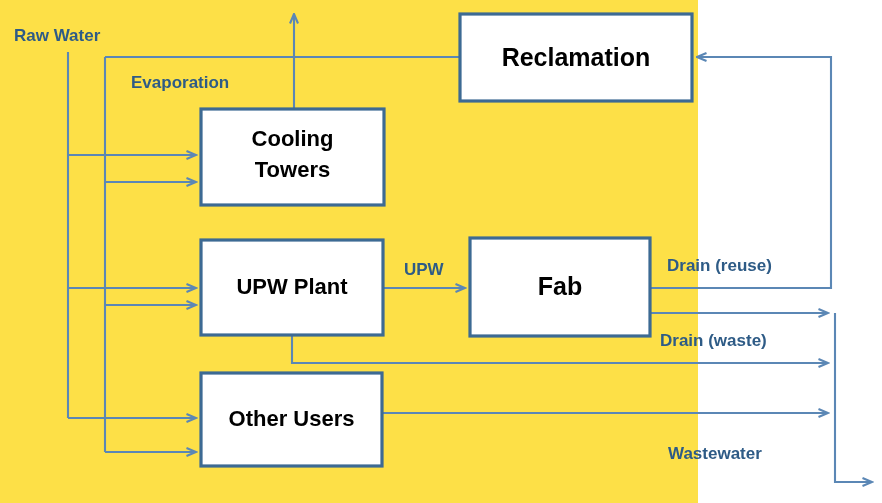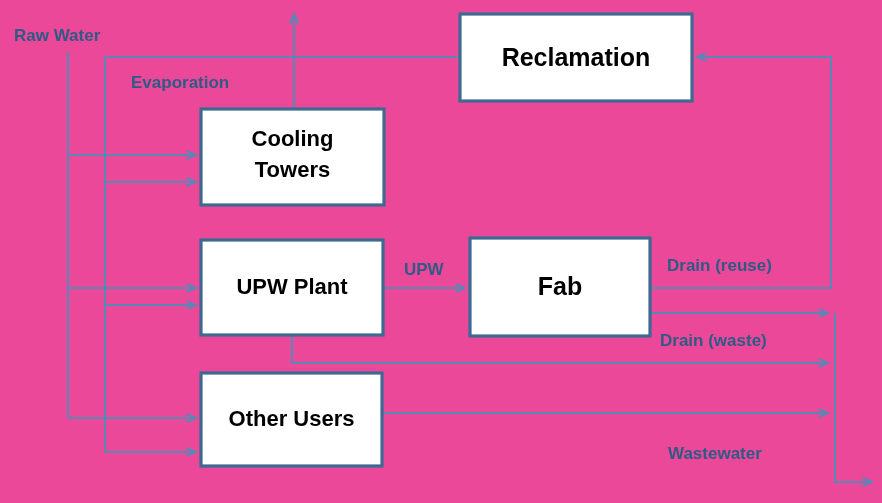--- a/index.html
+++ b/index.html
@@ -8,23 +8,23 @@
     background: #ffffff;
   }
   body {
     width: 882px;
     height: 503px;
     overflow: hidden;
     font-family: "Liberation Sans", sans-serif;
   }
   #diagram-root {
     position: relative;
-    width: 882px;
+    width: 698px;
     height: 503px;
-    background: #ec4899;
+    background: #fde047;
   }
   svg.flow {
     position: absolute;
     top: 0;
     left: 0;
     width: 882px;
     height: 503px;
   }
   .node-box {
     fill: #ffffff;

